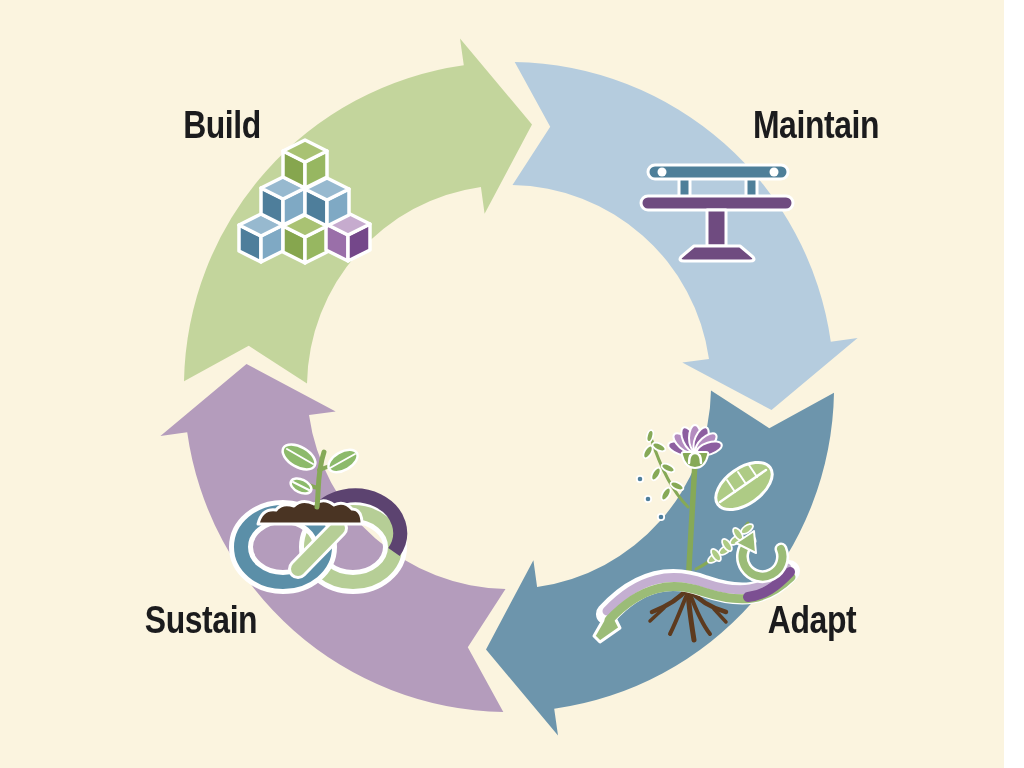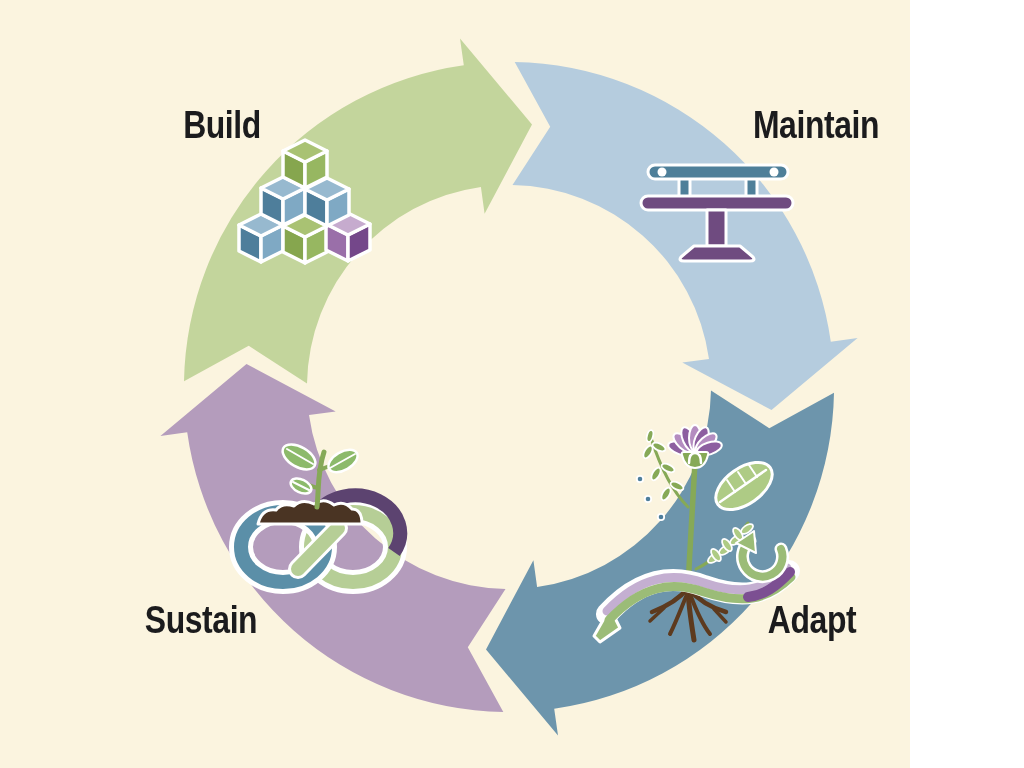--- a/index.html
+++ b/index.html
@@ -1,17 +1,17 @@
 <!DOCTYPE html>
 <html style="--bg: #FBF4DF; --ink: #1B1B1D; --cube-green-top: #A9C273; --cube-green-left: #86A64E; --cube-green-right: #97B761; --cube-blue-top: #97B9CF; --cube-blue-left: #4E7E9B; --cube-blue-right: #7FA9C4; --cube-purple-top: #C6ABCE; --cube-purple-left: #9A6FA9; --cube-purple-right: #74478A; --bench-teal: #4E7F99; --bench-plum: #6F4B80; --leaf-green: #8CBA6B; --stem-green: #86A957; --leaf-light: #AECB85; --soil-brown: #4A3423; --root-brown: #5D3A1E; --inf-blue: #5B8FA8; --inf-green: #B6CE96; --inf-purple: #5C4370; --petal-light: #B48CC0; --petal-dark: #8D5FA0; --berry-blue: #4E7E9B; --ribbon-lav: #C4AFD1; --ribbon-green: #9BBC77; --ribbon-purple: #7C4F92;"><head>
 <meta charset="utf-8">
 <style>
   html,body{margin:0;padding:0;}
   body{font-family:"Liberation Sans",sans-serif;}
-  #stage{position:relative;width:883px;height:768px;background:var(--bg,#FBF4DF);overflow:hidden;padding-left:27px;}
+  #stage{position:relative;width:1004px;height:768px;background:var(--bg,#FBF4DF);overflow:hidden;}
   #stage svg{position:absolute;left:0;top:0;}
   .stage-label{
     position:absolute;
     transform:translate(-50%,-50%) scaleX(0.84);
     font-weight:700;font-size:38px;letter-spacing:-0.5px;
     color:var(--ink,#1B1B1D);white-space:nowrap;
   }
   #label-build{left:222px;top:125px;}
   #label-maintain{left:816px;top:125px;}
   #label-adapt{left:812px;top:620px;}

